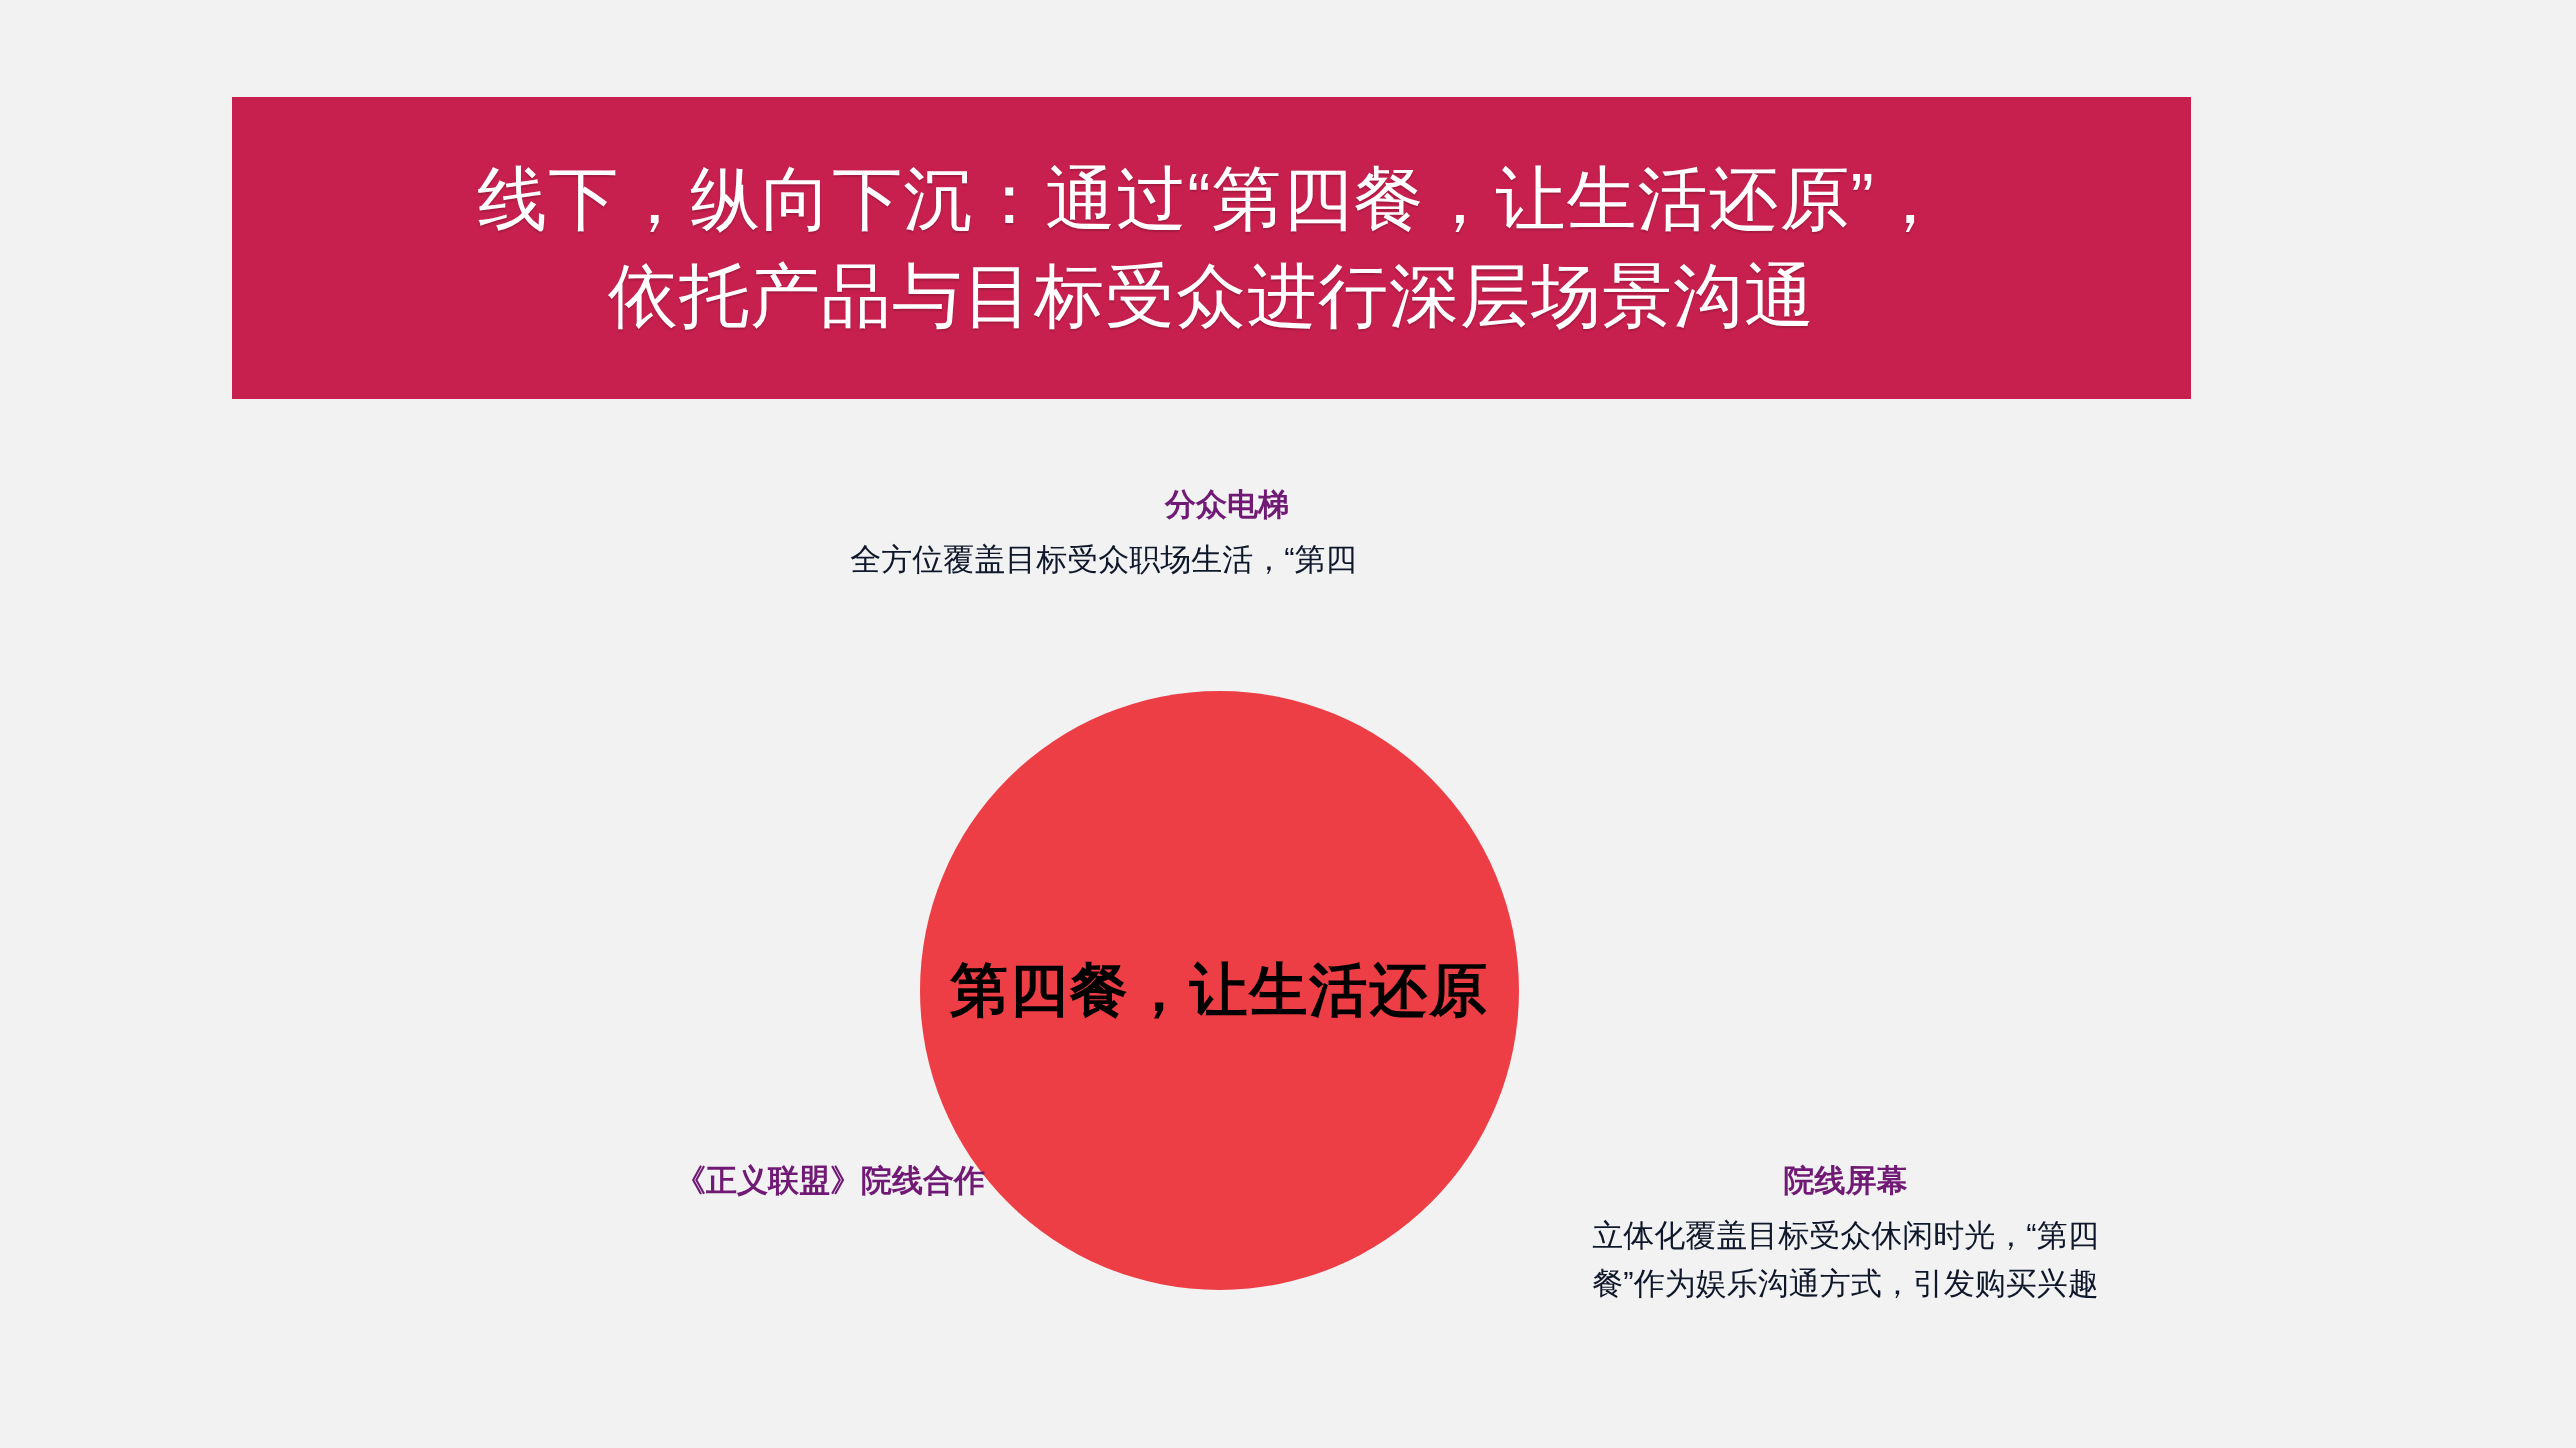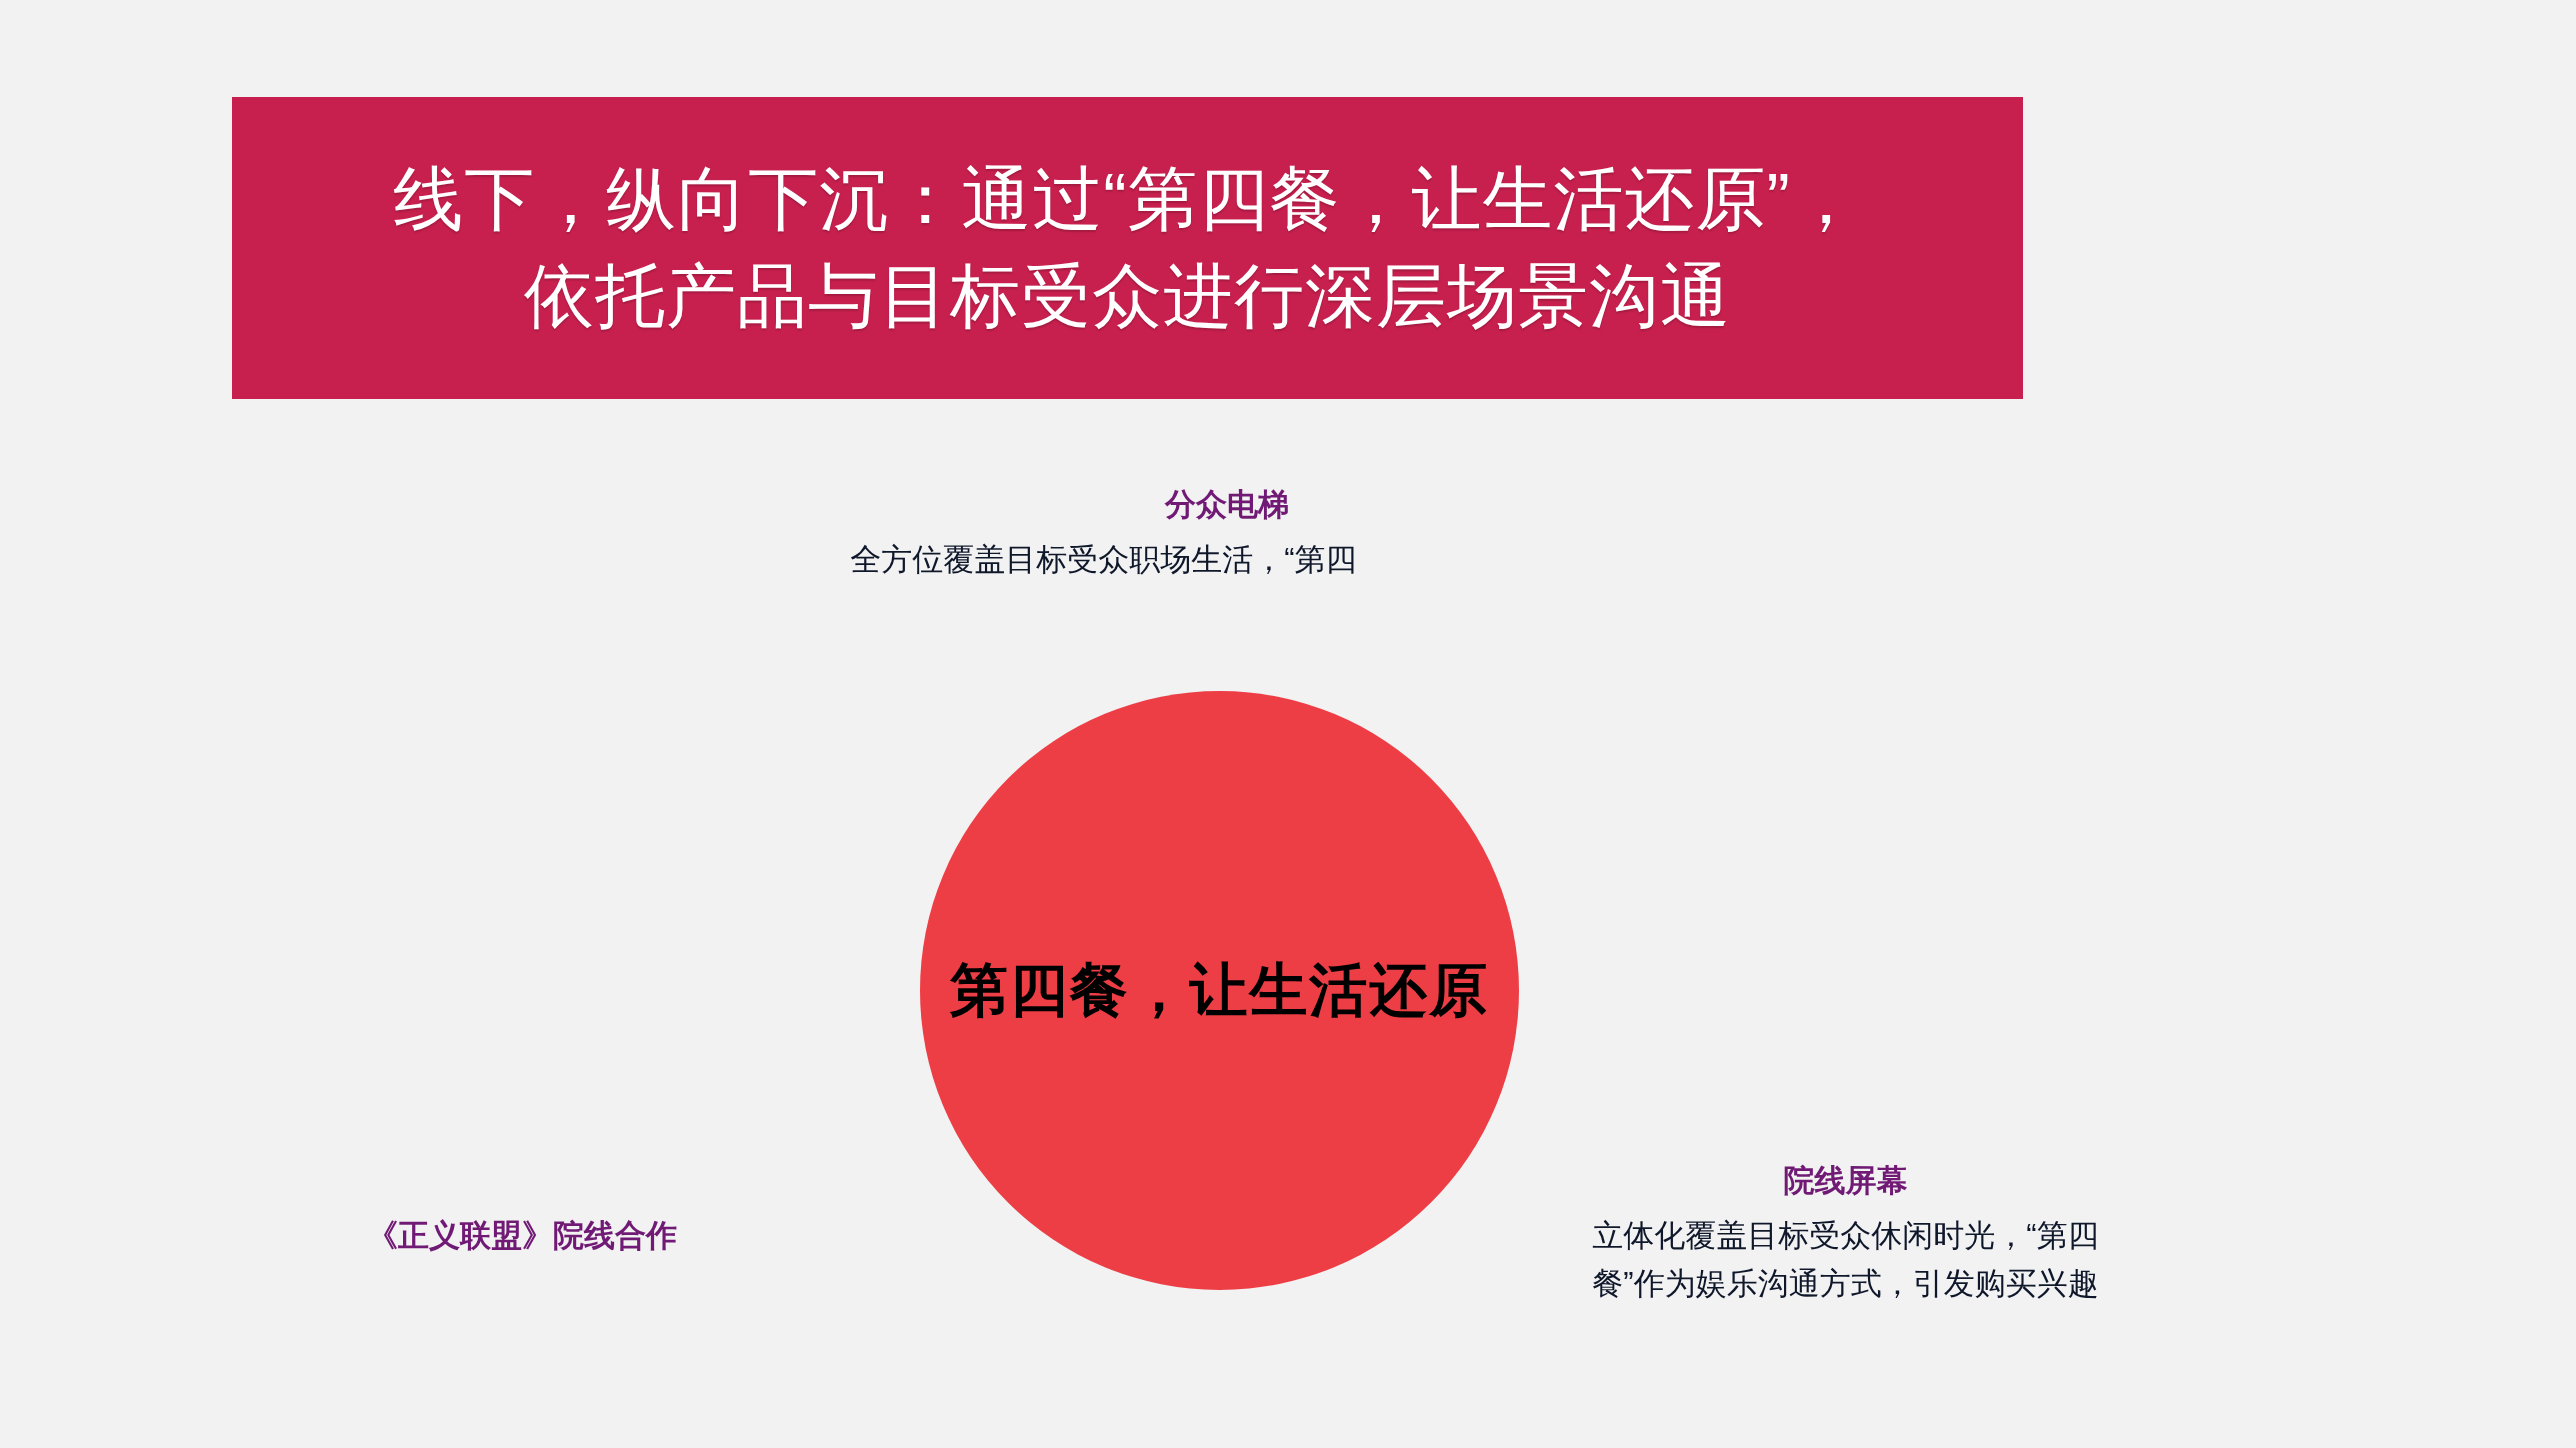--- a/index.html
+++ b/index.html
@@ -13,21 +13,21 @@
     position: relative;
     font-family: "Liberation Sans", "DejaVu Sans", sans-serif;
     overflow: hidden;
   }
 
   
   #title-banner {
     position: absolute;
     left: 232px;
     top: 97px;
-    width: 1791px;
+    width: 1959px;
     height: 302px;
     background: #c8204e;
     display: flex;
     flex-direction: column;
     align-items: center;
     justify-content: center;
     box-sizing: border-box;
     padding: 9.7px 39px;
   }
   .title-line {
@@ -83,23 +83,23 @@
     left: 831px;
     top: 483px;
     width: 792px;
     text-align: center;
   }
   #callout-elevator .callout-body { text-align: left; padding-left: 19.3px; }
 
   
   #callout-cinema-coop {
     left: 367px;
-    top: 1214px;
+    top: 1159px;
     width: 618px;
-    text-align: left;
+    text-align: right;
   }
 
   
   #callout-cinema-screen {
     left: 1430px;
     top: 1159px;
     width: 831px;
     text-align: center;
   }
   #callout-cinema-screen .callout-body { text-align: center; }

